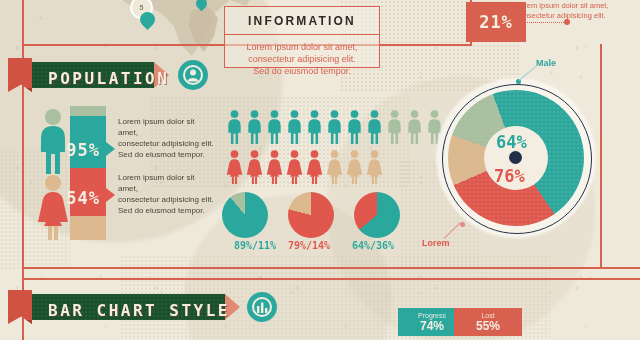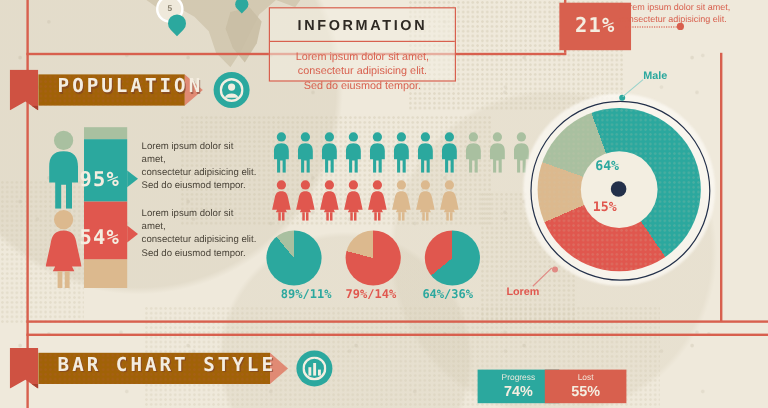--- a/index.html
+++ b/index.html
@@ -62,21 +62,21 @@
   .banner-wrap{position:absolute;display:flex;align-items:center;}
   .ribbon-tail{
     width:24px;height:34px;background:#cf5242;position:relative;flex:0 0 auto;
     clip-path:polygon(0 0,100% 0,100% 100%,55% 78%,0 100%);
   }
   .ribbon-tail:after{
     content:"";position:absolute;right:-4px;bottom:-6px;width:10px;height:10px;
     background:#a8412f;clip-path:polygon(0 0,100% 0,0 100%);
   }
   .banner{
-    height:26px;background:#a16207;position:relative;display:flex;align-items:flex-start;
+    height:26px;background:#14532d;position:relative;display:flex;align-items:flex-end;
     padding:0 30px 0 16px;box-sizing:border-box;
   }
   .banner:after{
     content:"";position:absolute;right:-15px;top:0;width:0;height:0;
     border-top:13px solid transparent;border-bottom:13px solid transparent;
     border-left:15px solid #e08a74;
   }
   .banner .halftone{inset:0;opacity:.22;background-image:radial-gradient(#b35a46 1px,transparent 1.2px);}
   .banner-label{
     position:relative;z-index:2;
@@ -162,21 +162,21 @@
   }
   .donut-ring{
     position:absolute;border-radius:50%;border:1.5px solid #23304a;
   }
   .donut-hole{
     position:absolute;border-radius:50%;background:#f3eee1;
   }
   .donut-center{
     position:absolute;width:13px;height:13px;border-radius:50%;background:#23304a;
   }
-  .donut-pct{position:absolute;font-family:"DejaVu Sans Mono", monospace;font-weight:bold;font-size:11px;}
+  .donut-pct{position:absolute;font-family:"DejaVu Sans Mono", monospace;font-weight:bold;font-size:17px;}
   .leader{position:absolute;background:#9ad3cb;height:1px;transform-origin:left center;}
   .leader.red{background:#e08a84;}
   .leg-label{position:absolute;font-size:9px;font-weight:bold;}
   .leg-dot{position:absolute;width:5px;height:5px;border-radius:50%;}
 
   
   .kpi{
     position:absolute;width:68px;height:28px;display:flex;flex-direction:column;
     align-items:center;justify-content:center;color:#f4ede0;
   }
@@ -390,21 +390,21 @@
   <span class="pie-label" style="left:352px;top:240px;color:#2ba89e;">64%/36%</span>
 
   <div class="donut-wrap" style="left:440px;top:82px;width:152px;height:152px;">
     <div class="donut-glow" style="left:-4px;top:-4px;width:160px;height:160px;"></div>
     <div class="donut-ring" style="left:2px;top:2px;width:148px;height:148px;"></div>
     <div id="donut-slices" style="position: absolute; left: 8px; top: 8px; width: 136px; height: 136px; border-radius: 50%; background: conic-gradient(from -20deg, rgb(43, 168, 158) 0deg, rgb(43, 168, 158) 165.6deg, rgb(224, 87, 78) 165.6deg, rgb(224, 87, 78) 266.4deg, rgb(220, 185, 142) 266.4deg, rgb(220, 185, 142) 309.6deg, rgb(169, 192, 160) 309.6deg, rgb(169, 192, 160) 360deg);"></div>
     <div class="halftone" style="left:8px;top:8px;width:136px;height:136px;border-radius:50%;opacity:.18;"></div>
     <div class="donut-hole" style="left:44px;top:44px;width:64px;height:64px;"></div>
     <div class="donut-center" style="left:69px;top:69px;"></div>
     <span class="donut-pct" style="left:56px;top:50px;color:#2ba89e;">64%</span>
-    <span class="donut-pct" style="left:54px;top:84px;color:#e0574e;">15%</span>
+    <span class="donut-pct" style="left:54px;top:84px;color:#e0574e;">76%</span>
   </div>
 
   <div class="leg-dot" style="left:516px;top:79px;background:#2ba89e;"></div>
   <div class="leader" style="left:519px;top:80px;width:22px;transform:rotate(-40deg);"></div>
   <span class="leg-label" style="left:536px;top:58px;color:#2ba89e;">Male</span>
 
   <div class="leg-dot" style="left:460px;top:222px;background:#e08a84;"></div>
   <div class="leader red" style="left:444px;top:238px;width:22px;transform:rotate(-44deg);"></div>
   <span class="leg-label" style="left:422px;top:238px;color:#e0574e;">Lorem</span>
 

